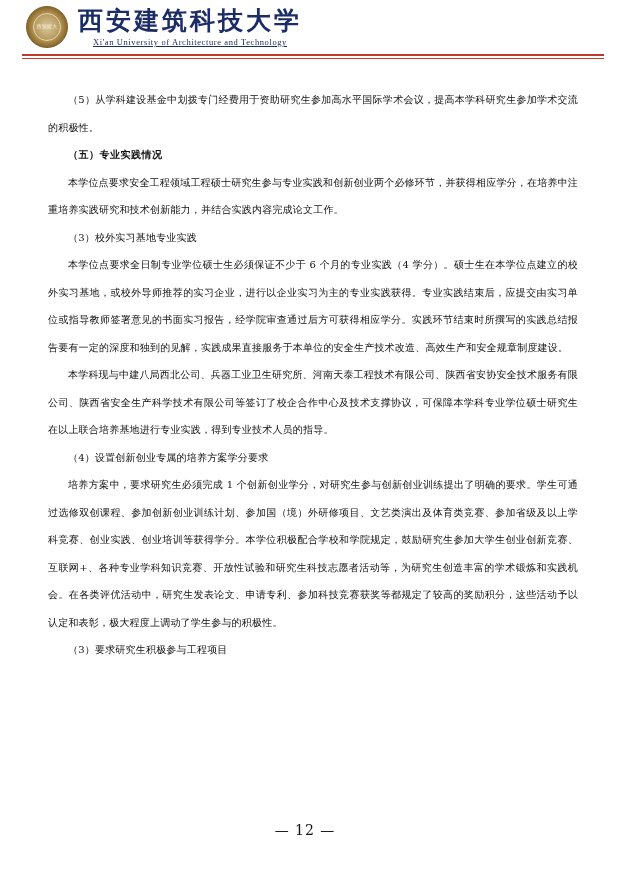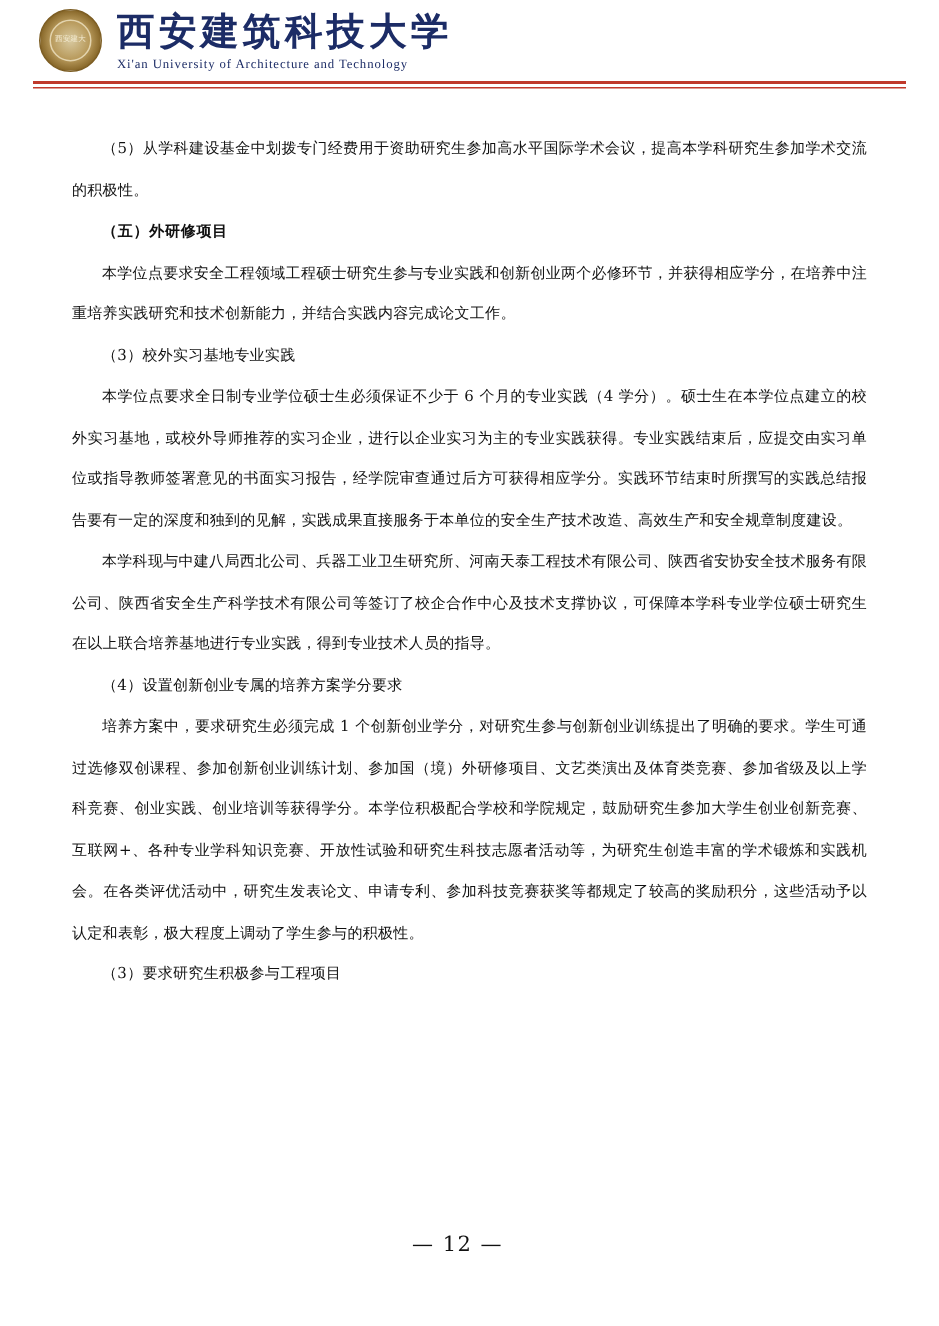--- a/index.html
+++ b/index.html
@@ -55,37 +55,39 @@
     font-size: 5px;
     color: #f3ead0;
     letter-spacing: .2px;
     line-height: 1.1;
   }
   .title-block {
     margin-left: 10px;
     display: flex;
     flex-direction: column;
     justify-content: center;
+    align-items: center;
   }
   .uni-cn {
     font-family: "DejaVu Serif", "Liberation Serif", serif;
     font-size: 25px;
     font-weight: bold;
     color: #1c2c66;
     letter-spacing: 3px;
     line-height: 1.1;
     white-space: nowrap;
   }
   .uni-en {
     font-family: "Liberation Serif", serif;
     font-size: 8.5px;
     color: #1c2c66;
     letter-spacing: .6px;
     margin-top: 3px;
     white-space: nowrap;
+    text-decoration: underline;
   }
   .rule-thick {
     margin: 6px 22px 0 22px;
     border-top: 2.5px solid #c0392b;
   }
   .rule-thin {
     margin: 2px 22px 0 22px;
     border-top: 1px solid #c0392b;
   }
   
@@ -135,21 +137,21 @@
         <div class="uni-cn">西安建筑科技大学</div>
         <div class="uni-en">Xi'an University of Architecture and Technology</div>
       </div>
     </div>
     <div class="rule-thick"></div>
     <div class="rule-thin"></div>
   </div>
 
   <div class="content">
     <p class="indent">（5）从学科建设基金中划拨专门经费用于资助研究生参加高水平国际学术会议，提高本学科研究生参加学术交流的积极性。</p>
-    <p class="heading">（五）外研修项目</p>
+    <p class="heading">（五）专业实践情况</p>
     <p class="indent">本学位点要求安全工程领域工程硕士研究生参与专业实践和创新创业两个必修环节，并获得相应学分，在培养中注重培养实践研究和技术创新能力，并结合实践内容完成论文工作。</p>
     <p class="indent">（3）校外实习基地专业实践</p>
     <p class="indent">本学位点要求全日制专业学位硕士生必须保证不少于 6 个月的专业实践（4 学分）。硕士生在本学位点建立的校外实习基地，或校外导师推荐的实习企业，进行以企业实习为主的专业实践获得。专业实践结束后，应提交由实习单位或指导教师签署意见的书面实习报告，经学院审查通过后方可获得相应学分。实践环节结束时所撰写的实践总结报告要有一定的深度和独到的见解，实践成果直接服务于本单位的安全生产技术改造、高效生产和安全规章制度建设。</p>
     <p class="indent">本学科现与中建八局西北公司、兵器工业卫生研究所、河南天泰工程技术有限公司、陕西省安协安全技术服务有限公司、陕西省安全生产科学技术有限公司等签订了校企合作中心及技术支撑协议，可保障本学科专业学位硕士研究生在以上联合培养基地进行专业实践，得到专业技术人员的指导。</p>
     <p class="indent">（4）设置创新创业专属的培养方案学分要求</p>
     <p class="indent">培养方案中，要求研究生必须完成 1 个创新创业学分，对研究生参与创新创业训练提出了明确的要求。学生可通过选修双创课程、参加创新创业训练计划、参加国（境）外研修项目、文艺类演出及体育类竞赛、参加省级及以上学科竞赛、创业实践、创业培训等获得学分。本学位积极配合学校和学院规定，鼓励研究生参加大学生创业创新竞赛、互联网+、各种专业学科知识竞赛、开放性试验和研究生科技志愿者活动等，为研究生创造丰富的学术锻炼和实践机会。在各类评优活动中，研究生发表论文、申请专利、参加科技竞赛获奖等都规定了较高的奖励积分，这些活动予以认定和表彰，极大程度上调动了学生参与的积极性。</p>
     <p class="indent">（3）要求研究生积极参与工程项目</p>
   </div>
 
   <div class="footer">— 12 —</div>

